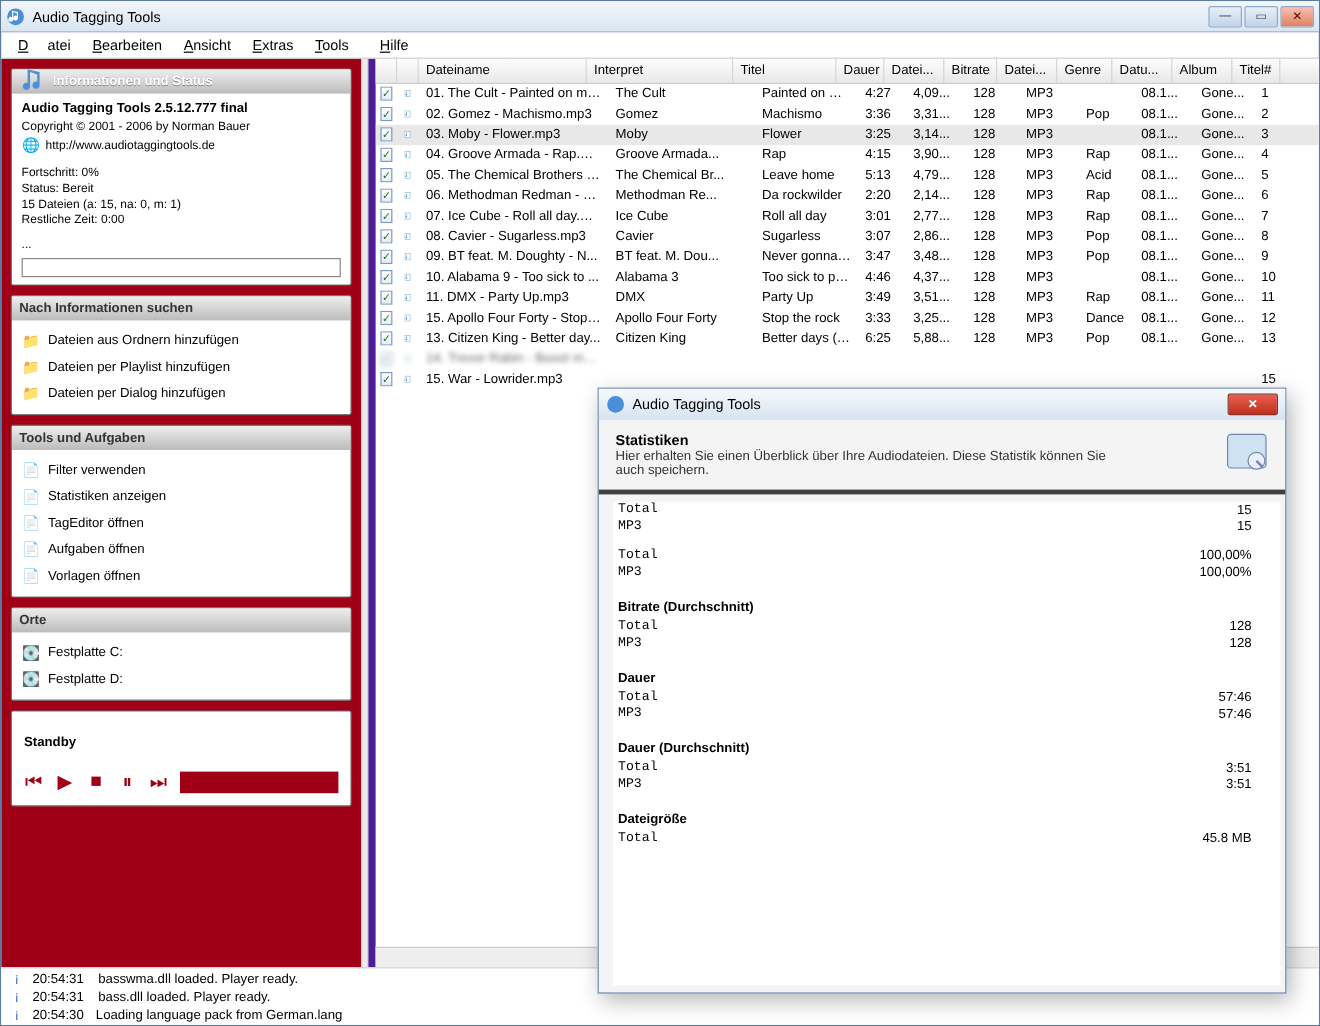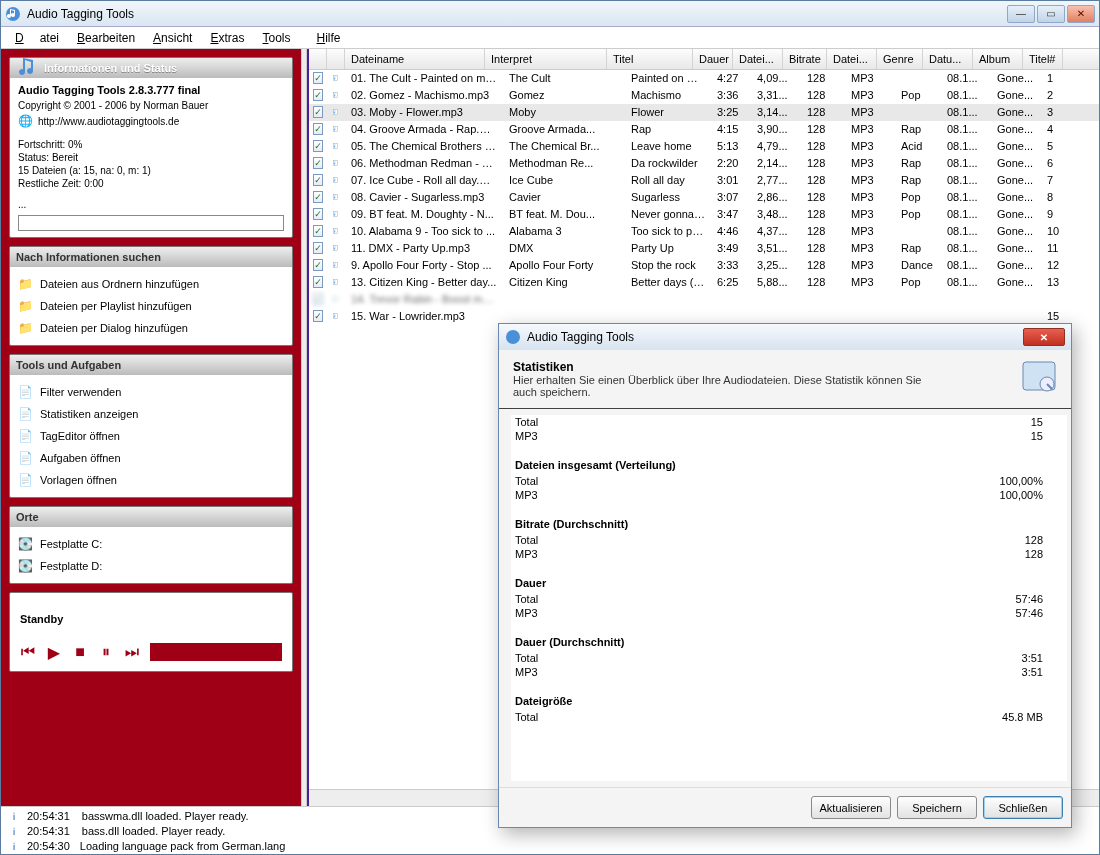--- a/index.html
+++ b/index.html
@@ -23,21 +23,21 @@
   .ic { width:16px; height:16px; display:inline-flex; align-items:center; justify-content:center; font-size:12px; }
   .info-panel .title-line { font-weight:bold; margin-bottom:3px; }
   .info-panel .small { font-size:10px; padding:1px 0; display:flex; align-items:center; gap:4px; }
   .info-panel .sep { height:8px; }
   .info-panel .bar { height:16px; border:1px solid #888; margin-top:4px; }
   .player-panel .pbody { padding:10px; }
   .player-panel .standby { font-size:11px; font-weight:bold; margin:10px 0 18px; }
   .pctrls { display:flex; align-items:center; gap:10px; }
   .pbtn { width:16px; height:14px; color:#a00016; display:flex; align-items:center; justify-content:center; }
   .pbar { flex:1; height:18px; background:#a00016; }
-  .main { flex:1; background:#fff; display:flex; flex-direction:column; border-left:2px solid #4c1d95; position:relative; }
+  .main { flex:1; background:#fff; display:flex; flex-direction:column; border-left:6px solid #4c1d95; position:relative; }
   .grid-h { display:flex; background:linear-gradient(#fdfdfd,#e8e8e8); border-bottom:1px solid #ccc; font-size:11px; }
   .grid-h div { padding:4px 6px; border-right:1px solid #d4d4d4; overflow:hidden; white-space:nowrap; }
   .grid-b { flex:1; overflow:auto; font-size:11px; }
   .grow { display:flex; align-items:center; border-bottom:1px solid transparent; height:17px; }
   .grow.sel { background:#e8e8e8; }
   .grow > div { padding:0 6px; overflow:hidden; white-space:nowrap; text-overflow:ellipsis; }
   .gc-chk{width:18px;flex:none;display:flex;align-items:center;justify-content:center}
   .gc-ic{width:18px;flex:none;display:flex;align-items:center;justify-content:center}
   .gc-fn{width:158px;flex:none}
   .gc-in{width:122px;flex:none}
@@ -51,29 +51,29 @@
   .gc-al{width:50px;flex:none}
   .gc-tn{width:40px;flex:none}
   .chk { width:12px;height:12px;border:1px solid #7a9ac0;background:linear-gradient(#fff,#e4ecf6);font-size:9px;line-height:10px;text-align:center;color:#2a6b2a; }
   .fic { width:14px;height:14px; }
   .hscroll { height:17px; background:#eee; border-top:1px solid #ccc; display:flex; }
   .blur { filter:blur(2px); opacity:.6; }
   .dialog { position:absolute; left:498px; top:323px; width:574px; height:505px; background:#f4f4f4; border:1px solid #6a88b0; box-shadow:4px 6px 18px rgba(0,0,0,.3); display:flex; flex-direction:column; }
   .dialog .dtitle { height:26px; background:linear-gradient(#f6f9fc,#d7e3f0); display:flex; align-items:center; padding:0 6px; }
   .dialog .dtitle .ttext { flex:1; font-size:12px; }
   .dialog .dclose { width:42px;height:18px;background:linear-gradient(#e86050,#c03020);border:1px solid #903020;border-radius:2px;color:#fff;display:flex;align-items:center;justify-content:center;font-size:10px;font-weight:bold; }
-  .dialog .dhead { padding:10px 14px; display:flex; gap:10px; border-bottom:1px solid #404040; }
+  .dialog .dhead { padding:10px 14px; display:flex; gap:10px; border-bottom:4px solid #404040; }
   .dialog .dhead .htitle { font-size:12px; font-weight:bold; }
   .dialog .dhead .hdesc { font-size:11px; color:#333; max-width:430px; }
   .dialog .dhead .hicon { margin-left:auto; width:36px;height:36px; display:flex;align-items:center;justify-content:center; }
   .dialog .dbody { flex:1; padding:6px 4px 6px 12px; overflow:hidden; display:flex; }
   .dialog .dlist { flex:1; background:#fff; font-size:11px; overflow-y:scroll; }
   .dialog .sect { font-weight:bold; padding:6px 4px 3px; }
   .dialog .kv { display:flex; padding:1px 4px; }
-  .dialog .kv .k { width:100px; }
+  .dialog .kv .k { width:100px;font-family:Liberation Mono, monospace; }
   .dialog .kv .v { margin-left:auto; padding-right:20px; }
   .dialog .dfoot { padding:8px; display:flex; justify-content:flex-end; gap:6px; border-top:1px solid #ddd; }
   .dialog .dbtn { min-width:80px; height:23px; font-size:11px; background:linear-gradient(#fefefe,#e2e2e2); border:1px solid #8a8a8a; border-radius:3px; }
   .dialog .dbtn.primary { border:1px solid #3c7fb1; box-shadow:0 0 0 1px #a0d0f0 inset; }
   .log { height:48px; border-top:1px solid #ccc; background:#fff; font-size:11px; padding:1px 6px; overflow:hidden;}
   .log .lrow { display:flex; align-items:center; gap:6px; height:15px; }
   .log .lic { width:14px;height:14px; color:#2060c0; display:flex;align-items:center;justify-content:center;font-size:10px;}
   .vsplit { width:6px; background:#ececec; border-left:1px solid #ccc; border-right:1px solid #ccc;}
   .note-svg { width:24px;height:24px; }
 </style>
@@ -107,21 +107,21 @@
     <div class="sidebar">
 
       <div class="panel info-panel">
         <div class="panel-h">
           <svg class="note-svg" viewBox="0 0 24 24">
               <path d="M9 4v12a3 3 0 1 1-2-2.8V2l10 2v11a3 3 0 1 1-2-2.8V6z" fill="#4a90d9"></path>
             </svg>
           <span style="margin-left:4px;color:#fff;text-shadow:0 1px 0 #888">Informationen und Status</span>
         </div>
         <div class="panel-b">
-          <div class="title-line">Audio Tagging Tools 2.8.3.777 final</div>
+          <div class="title-line">Audio Tagging Tools 2.5.12.777 final</div>
           <div class="small">Copyright © 2001 - 2006 by Norman Bauer</div>
           <div class="small">
               <span class="ic">🌐</span>
               <span>http://www.audiotaggingtools.de</span>
             </div>
           <div class="sep"></div>
           <div class="small">Fortschritt: 0%</div>
           <div class="small">Status: Bereit</div>
           <div class="small">15 Dateien (a: 15, na: 0, m: 1)</div>
           <div class="small">Restliche Zeit: 0:00</div>
@@ -469,21 +469,21 @@
           <div class="grow">
             <div class="gc-chk">
               <div class="chk">✓</div>
             </div>
             <div class="gc-ic">
               <svg class="fic" viewBox="0 0 14 14">
                 <rect x="1" y="1" width="10" height="12" fill="#fff" stroke="#7aa"></rect>
                 <path d="M5 3v6a1.5 1.5 0 1 1-1-1.4V3z" fill="#4a90d9"></path>
               </svg>
             </div>
-            <div class="gc-fn">9. Apollo Four Forty - Stop ...</div>
+            <div class="gc-fn">15. Apollo Four Forty - Stop ...</div>
             <div class="gc-in">Apollo Four Forty</div>
             <div class="gc-ti">Stop the rock</div>
             <div class="gc-du">3:33</div>
             <div class="gc-sz">3,25...</div>
             <div class="gc-br">128</div>
             <div class="gc-ty">MP3</div>
             <div class="gc-ge">Dance</div>
             <div class="gc-da">08.1...</div>
             <div class="gc-al">Gone...</div>
             <div class="gc-tn">12</div>
@@ -603,21 +603,20 @@
     <div class="dlist" id="stat-list">
         <div class="kv">
           <span class="k">Total</span>
           <span class="v">15</span>
         </div>
         <div class="kv">
           <span class="k">MP3</span>
           <span class="v">15</span>
         </div>
         <div style="height: 10px;"></div>
-        <div class="sect">Dateien insgesamt (Verteilung)</div>
         <div class="kv">
           <span class="k">Total</span>
           <span class="v">100,00%</span>
         </div>
         <div class="kv">
           <span class="k">MP3</span>
           <span class="v">100,00%</span>
         </div>
         <div style="height: 10px;"></div>
         <div class="sect">Bitrate (Durchschnitt)</div>
@@ -651,18 +650,13 @@
         </div>
         <div style="height: 10px;"></div>
         <div class="sect">Dateigröße</div>
         <div class="kv">
           <span class="k">Total</span>
           <span class="v">45.8 MB</span>
         </div>
         <div style="height: 10px;"></div>
       </div>
   </div>
-  <div class="dfoot">
-    <button class="dbtn">Aktualisieren</button>
-    <button class="dbtn">Speichern</button>
-    <button class="dbtn primary">Schließen</button>
-  </div>
 </div>
 
 </body></html>

